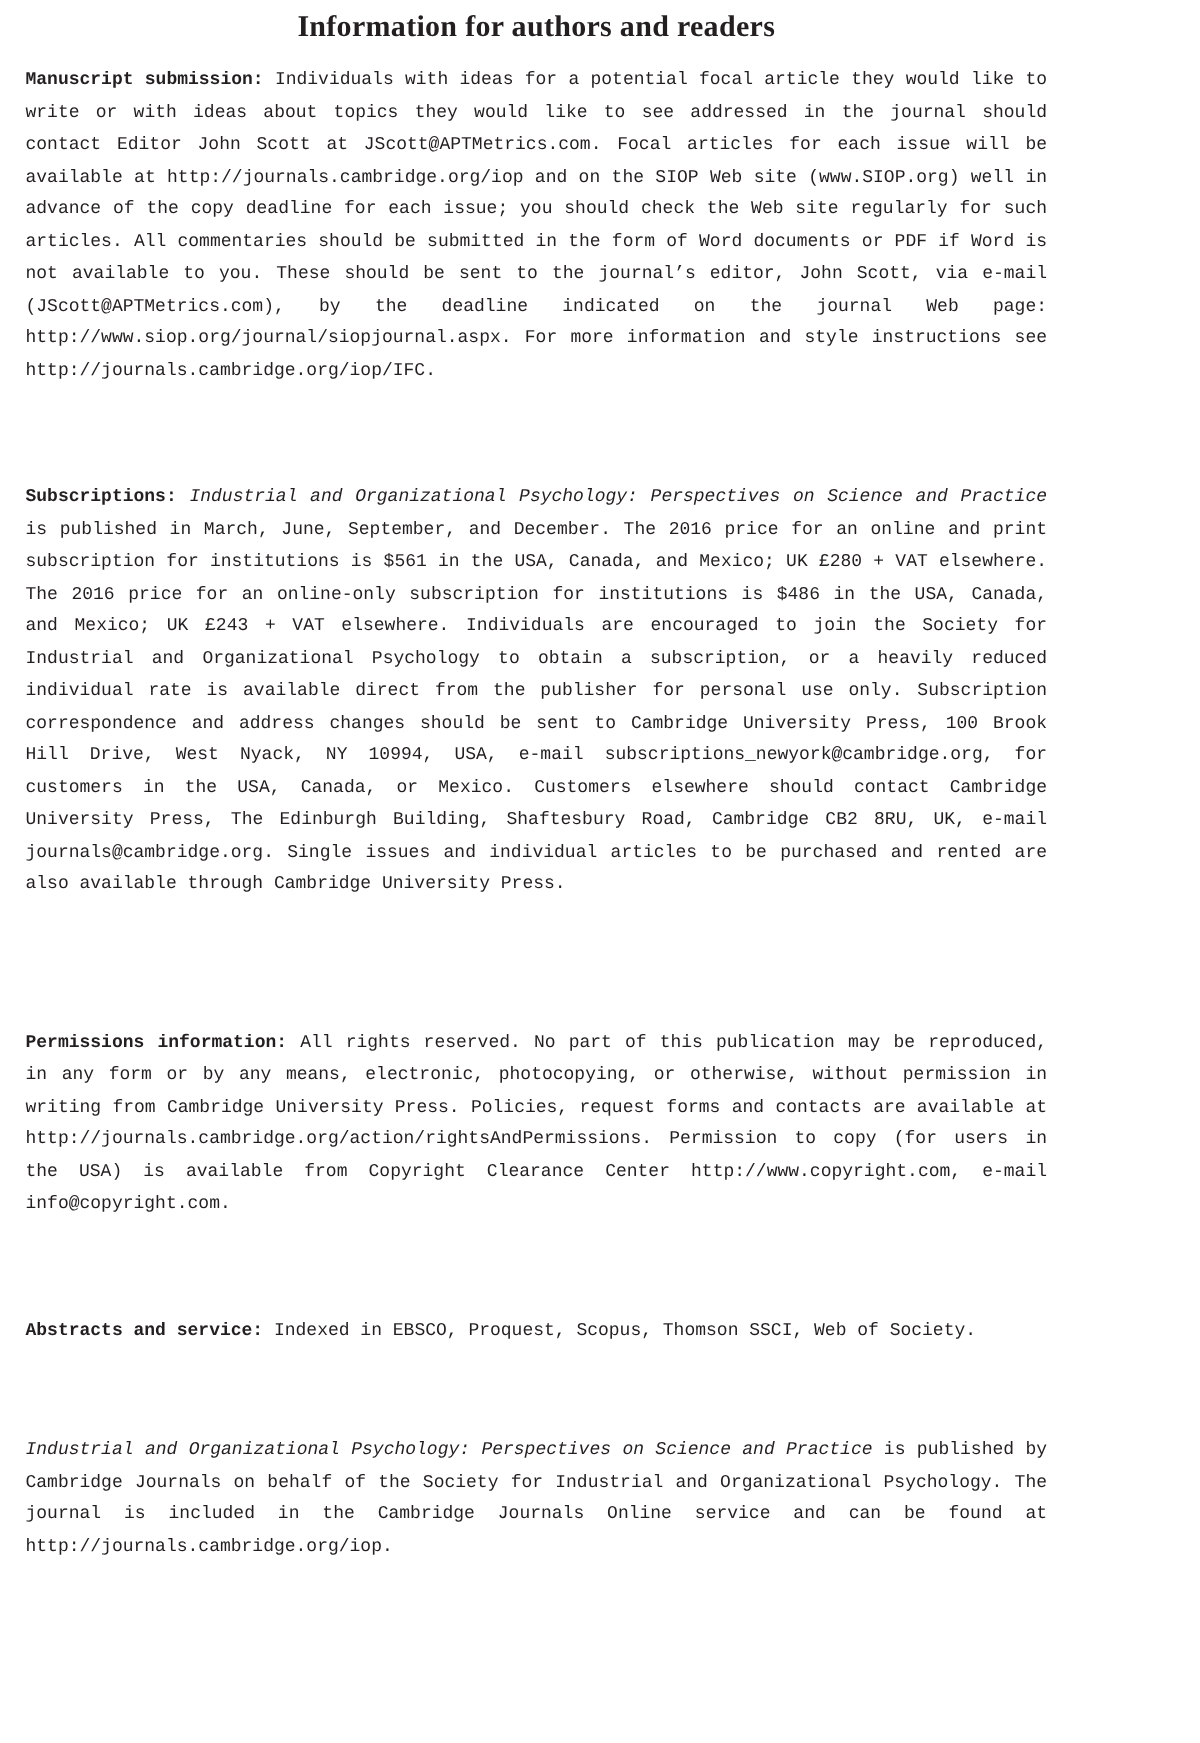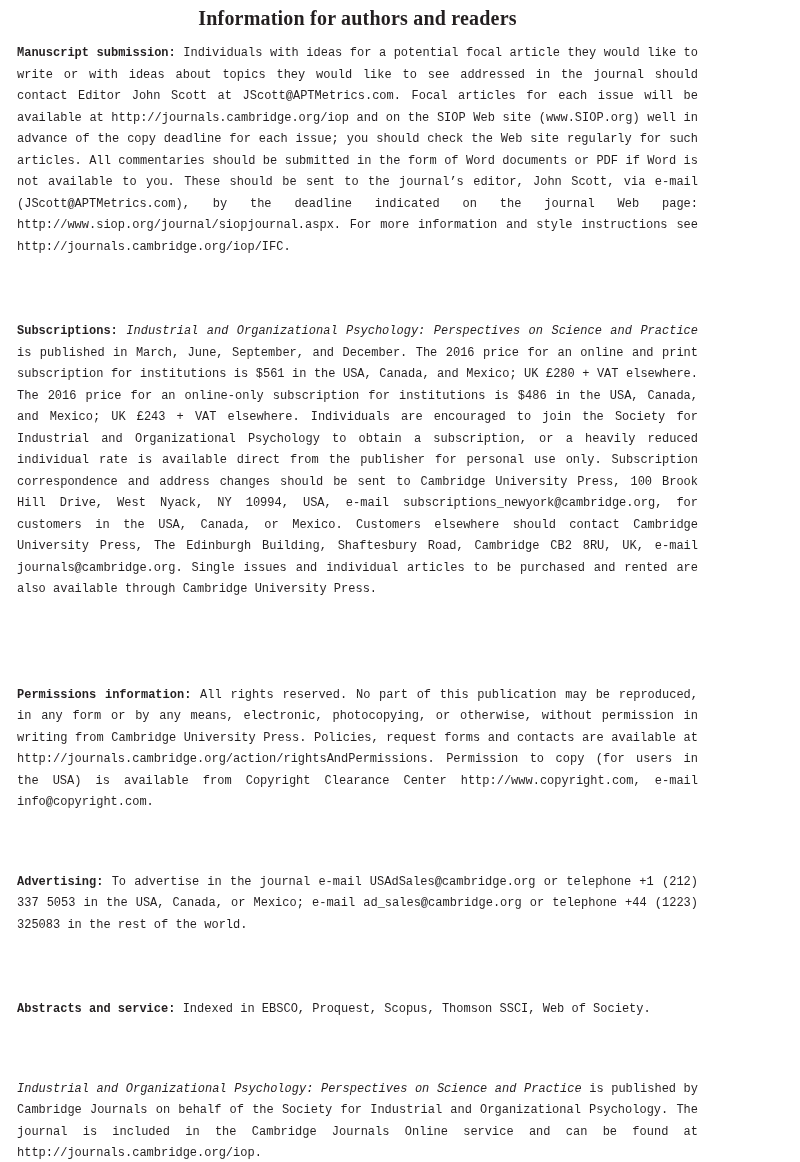--- a/index.html
+++ b/index.html
@@ -55,21 +55,20 @@
 <div class="page">
 
   <h1 class="title">Information for authors and readers</h1>
 
   <p class="para p1"><span class="seg-bold">Manuscript submission:</span><span> Individuals with ideas for a potential focal article they would like to write or with ideas about topics they would like to see addressed in the journal should contact Editor John Scott at JScott@APTMetrics.com. Focal articles for each issue will be available at http://journals.cambridge.org/iop and on the SIOP Web site (www.SIOP.org) well in advance of the copy deadline for each issue; you should check the Web site regularly for such articles. All commentaries should be submitted in the form of Word documents or PDF if Word is not available to you. These should be sent to the journal’s editor, John Scott, via e-mail (JScott@APTMetrics.com), by the deadline indicated on the journal Web page: http://www.siop.org/journal/siopjournal.aspx. For more information and style instructions see http://journals.cambridge.org/iop/IFC.</span></p>
 
   <p class="para p2"><span class="seg-bold">Subscriptions:</span><span class="seg-italic"> Industrial and Organizational Psychology: Perspectives on Science and Practice</span><span> is published in March, June, September, and December. The 2016 price for an online and print subscription for institutions is $561 in the USA, Canada, and Mexico; UK £280 + VAT elsewhere. The 2016 price for an online-only subscription for institutions is $486 in the USA, Canada, and Mexico; UK £243 + VAT elsewhere. Individuals are encouraged to join the Society for Industrial and Organizational Psychology to obtain a subscription, or a heavily reduced individual rate is available direct from the publisher for personal use only. Subscription correspondence and address changes should be sent to Cambridge University Press, 100 Brook Hill Drive, West Nyack, NY 10994, USA, e-mail subscriptions_newyork@cambridge.org, for customers in the USA, Canada, or Mexico. Customers elsewhere should contact Cambridge University Press, The Edinburgh Building, Shaftesbury Road, Cambridge CB2 8RU, UK, e-mail journals@cambridge.org. Single issues and individual articles to be purchased and rented are also available through Cambridge University Press.</span></p>
 
   <p class="para p3"><span class="seg-bold">Permissions information:</span><span> All rights reserved. No part of this publication may be reproduced, in any form or by any means, electronic, photocopying, or otherwise, without permission in writing from Cambridge University Press. Policies, request forms and contacts are available at http://journals.cambridge.org/action/rightsAndPermissions. Permission to copy (for users in the USA) is available from Copyright Clearance Center http://www.copyright.com, e-mail info@copyright.com.</span></p>
 
-  <p class="para p4"><span class="seg-bold">Advertising:</span><span>  To advertise in the journal e-mail USAdSales@cambridge.org or telephone +1 (212) 337 5053 in the USA, Canada, or Mexico; e-mail ad_sales@cambridge.org or telephone +44 (1223) 325083 in the rest of the world.</span></p>
 
   <p class="para p5"><span class="seg-bold">Abstracts and service:</span><span>  Indexed in EBSCO, Proquest, Scopus, Thomson SSCI, Web of Society.</span></p>
 
   <p class="para p6"><span class="seg-italic">Industrial and Organizational Psychology: Perspectives on Science and Practice</span><span> is published by Cambridge Journals on behalf of the Society for Industrial and Organizational Psychology. The journal is included in the Cambridge Journals Online service and can be found at http://journals.cambridge.org/iop.</span></p>
 
   <div class="footer">
     <div>ISSN: 1754-9434</div>
     <div>E-ISSN: 1754-9426</div>
   </div>
 

